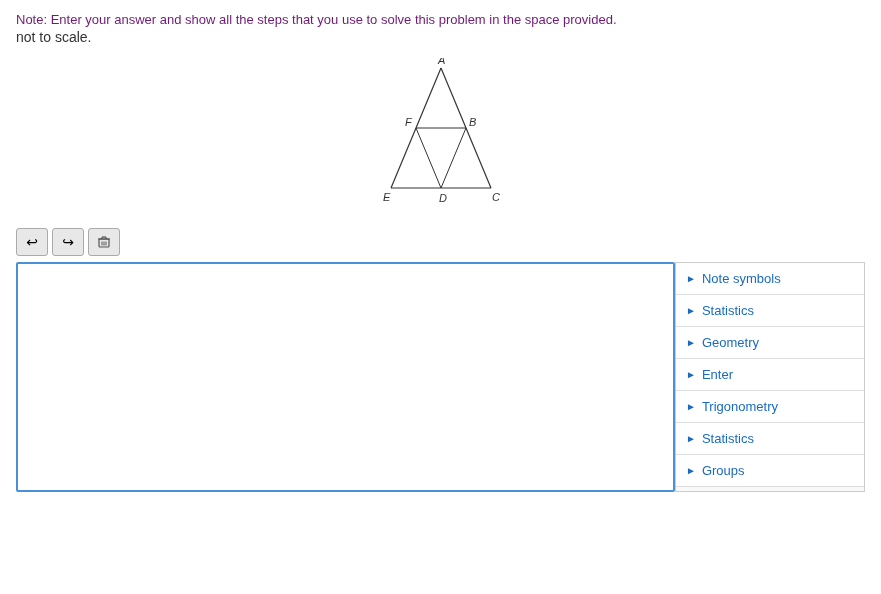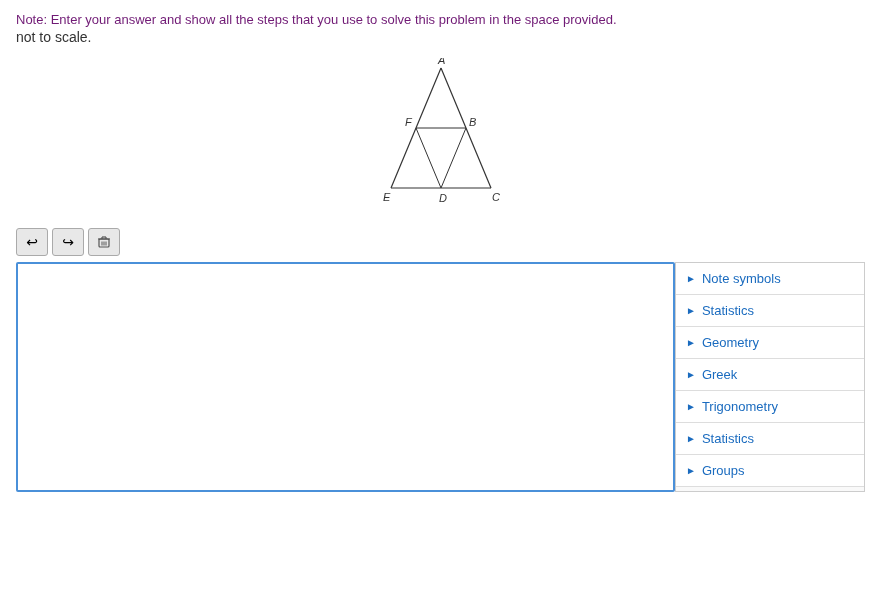--- a/index.html
+++ b/index.html
@@ -177,21 +177,21 @@
         <div class="symbol-item">
           <span class="symbol-arrow">►</span>
           <span>Statistics</span>
         </div>
         <div class="symbol-item">
           <span class="symbol-arrow">►</span>
           <span>Geometry</span>
         </div>
         <div class="symbol-item">
           <span class="symbol-arrow">►</span>
-          <span>Greek</span>
+          <span>Enter</span>
         </div>
         <div class="symbol-item">
           <span class="symbol-arrow">►</span>
           <span>Trigonometry</span>
         </div>
         <div class="symbol-item">
           <span class="symbol-arrow">►</span>
           <span>Statistics</span>
         </div>
         <div class="symbol-item">

